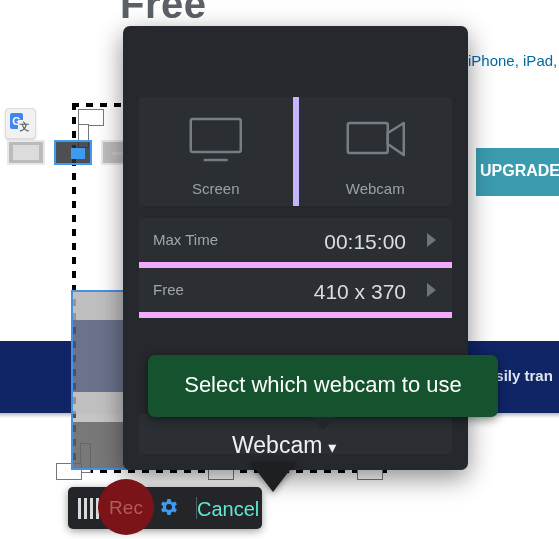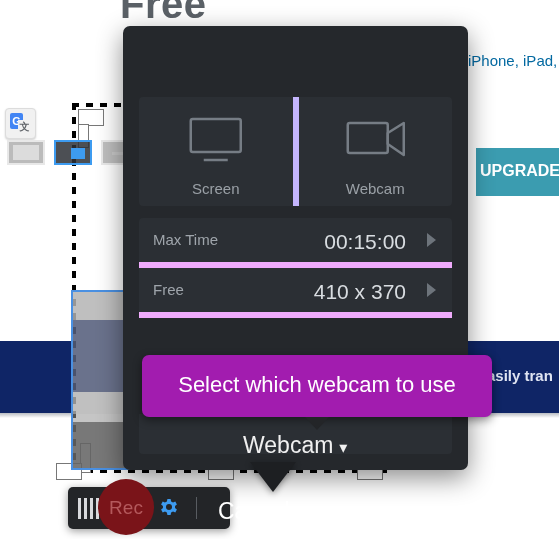--- a/index.html
+++ b/index.html
@@ -129,21 +129,21 @@
   .state-btn.minimize i {
     position:absolute; left:9px; top:10px; width:18px; height:3px;
     background:#c9c9c9; display:block;
   }
 
   .prefs-ghost {
     position:absolute; left:215px; top:421px;
     color:rgba(200,200,200,.45); font-size:15px; white-space:nowrap;
   }
   .webcam-dd {
-    position:absolute; left:243px; top:432px;
+    position:absolute; left:232px; top:432px;
     color:#f0f0f0; font-size:23px; white-space:nowrap;
   }
   .webcam-dd .caret { font-size:16px; margin-left:6px; }
 
   
   .dialog {
     position:absolute; left:123px; top:26px; width:345px; height:444px;
     background:#25282c; border-radius:7px;
     box-shadow:0 8px 26px rgba(0,0,0,.45);
     overflow:hidden;
@@ -206,22 +206,22 @@
   .mic {
     position:absolute; right:38px; top:10px; width:18px; height:24px;
   }
   .prefs-row {
     position:absolute; left:16px; top:388px; width:313px; height:40px;
     background:#2b2f34; border-radius:0 0 4px 4px;
   }
 
   
   .tooltip {
-    position:absolute; left:142px; top:355px; width:350px; height:62px;
-    background:#a21caf; border-radius:7px;
+    position:absolute; left:148px; top:355px; width:350px; height:62px;
+    background:#14532d; border-radius:7px;
     box-shadow:0 3px 10px rgba(0,0,0,.45);
   }
   .tooltip .txt {
     position:absolute; left:0; right:0; top:17px;
     text-align:center; color:#fff; font-size:22px;
   }
   .tooltip .tail {
     position:absolute; left:50%; margin-left:-12px; bottom:-13px;
     width:0; height:0; border-left:12px solid transparent;
     border-right:12px solid transparent; border-top:13px solid #232528;
@@ -230,42 +230,42 @@
   
   .big-arrow {
     position:absolute; left:250px; top:462px;
     width:0; height:0; border-left:23px solid transparent;
     border-right:23px solid transparent; border-top:30px solid #1d1f22;
     filter: drop-shadow(0 2px 3px rgba(0,0,0,.4));
   }
 
   
   .recbar {
-    position:absolute; left:68px; top:487px; width:162px; height:42px;
+    position:absolute; left:68px; top:487px; width:194px; height:42px;
     background:#232528; border-radius:5px;
     box-shadow:0 2px 8px rgba(0,0,0,.4);
   }
   .grip { position:absolute; left:10px; top:11px; display:flex; gap:3px; }
   .grip i { display:block; width:3px; height:21px; background:#d8dadd; }
   .rec-circle {
     position:absolute; left:30px; top:-8px; width:56px; height:56px;
     border-radius:50%; background:#7a1419;
   }
   .rec-circle span {
     position:absolute; left:0; right:0; top:18px; text-align:center;
     color:#b4595c; font-size:19px;
   }
   .gear { position:absolute; left:89px; top:10px; width:24px; height:24px; }
   .divider {
     position:absolute; left:128px; top:10px; width:1px; height:22px;
     background:#585c61;
   }
   .cancel {
-    position:absolute; left:150px; top:11px;
-    color:#ffffff; font-size:23px; cursor:pointer;
+    position:absolute; left:129px; top:11px;
+    color:#5eead4; font-size:20px; cursor:pointer;
   }
 </style>
 </head>
 <body>
 
 <div id="root">
 
   <div class="bg-heading">Free</div>
   <div class="bg-line-top">iPhone, iPad,</div>
 

